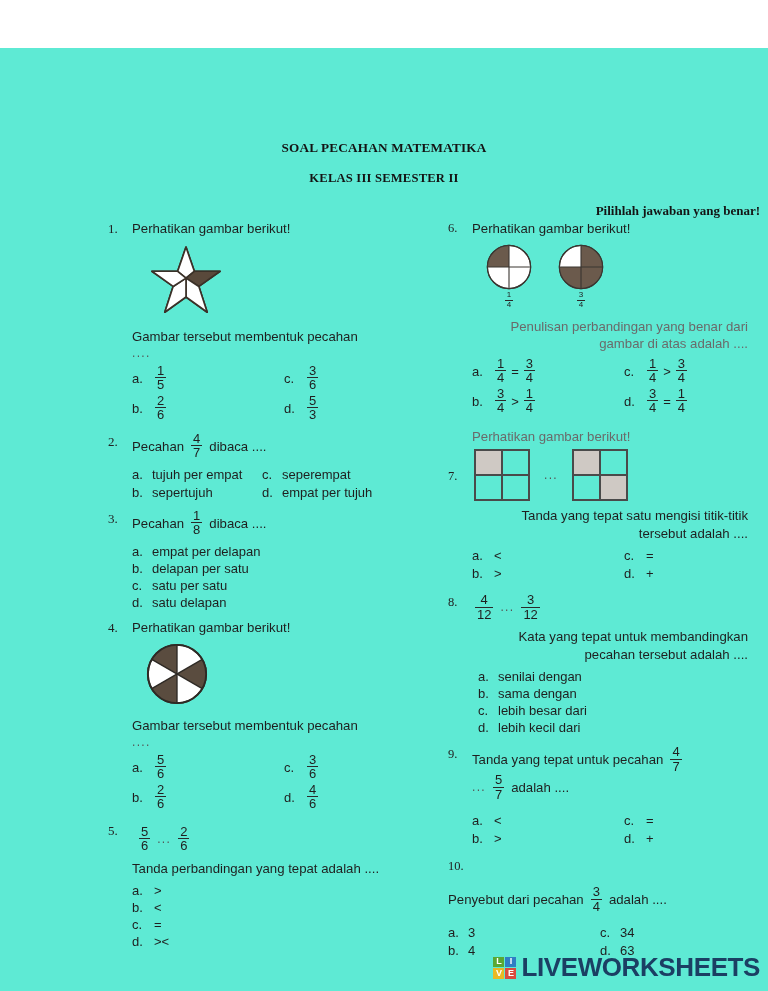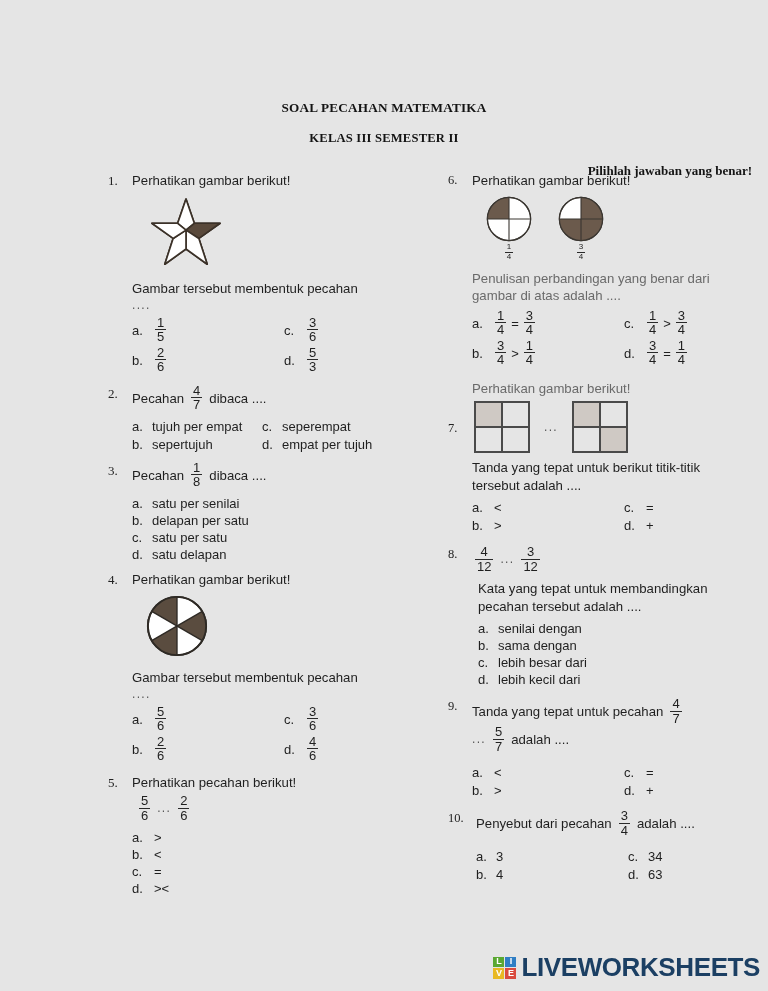--- a/index.html
+++ b/index.html
@@ -10,22 +10,23 @@
   body {
     width: 768px; height: 991px;
     position: relative;
     font-family: "Liberation Sans", sans-serif;
     color: #1d1d1d;
     overflow: hidden;
   }
   .page {
     position: absolute;
     inset: 0;
-    background: #e5e5e5;
-    padding: 16px;
+    background: #5eead4;
+    padding: 8px;
+    margin-top: 48px;
   }
 
   
   .title-block { text-align: center; padding-top: 84px; }
   .doc-title, .doc-subtitle {
     font-family: "Liberation Serif", serif;
     font-weight: bold;
     font-size: 13.2px;
     letter-spacing: .2px;
     color: #141414;
@@ -69,20 +70,21 @@
   .q-num.sm { font-size: 12.5px; }
   .q-body { flex: 1; }
   .q-text {
     font-size: 13.2px;
     line-height: 1.32;
     color: #1f1f1f;
     display: flex;
     flex-wrap: wrap;
     align-items: center;
     gap: 4px;
+    text-align: right;
   }
   .q-text.blocky { display: block; }
   .grey { color: #6a6a6a; }
 
   
   .frac {
     display: inline-flex;
     flex-direction: column;
     align-items: center;
     vertical-align: middle;
@@ -278,21 +280,21 @@
             <span>Pecahan</span>
             <span class="frac">
               <span class="num">1</span>
               <span class="den">8</span>
             </span>
             <span>dibaca ....</span>
           </div>
           <div class="opts">
             <div class="opt">
               <span class="lbl">a.</span>
-              <span>satu per senilai</span>
+              <span>empat per delapan</span>
             </div>
             <div class="opt">
               <span class="lbl">b.</span>
               <span>delapan per satu</span>
             </div>
             <div class="opt">
               <span class="lbl">c.</span>
               <span>satu per satu</span>
             </div>
             <div class="opt">
@@ -356,32 +358,32 @@
                 </span>
               </div>
             </div>
           </div>
         </div>
       </div>
 
       <div class="q" style="margin-top:8px;">
         <div class="q-num">5.</div>
         <div class="q-body">
-          <div class="q-text">Perhatikan pecahan berikut!</div>
           <div class="q-text" style="margin:4px 0 6px 4px;">
             <span class="frac">
               <span class="num">5</span>
               <span class="den">6</span>
             </span>
             <span class="ellipsis">...</span>
             <span class="frac">
               <span class="num">2</span>
               <span class="den">6</span>
             </span>
           </div>
+          <div class="q-text blocky" style="text-align:justify;">Tanda perbandingan yang tepat adalah ....</div>
           <div class="opts">
             <div class="opt">
               <span class="lbl">a.</span>
               <span class="sym">&gt;</span>
             </div>
             <div class="opt">
               <span class="lbl">b.</span>
               <span class="sym">&lt;</span>
             </div>
             <div class="opt">
@@ -513,21 +515,21 @@
             <span class="ellipsis">...</span>
             <div class="grid-sq">
               <div class="fill"></div>
                 <div></div>
               <div></div>
                 <div class="fill"></div>
             </div>
           </div>
         </div>
         <div style="margin-left:24px;">
-          <div class="q-text blocky">Tanda yang tepat untuk berikut titik-titik tersebut adalah ....</div>
+          <div class="q-text blocky">Tanda yang tepat satu mengisi titik-titik tersebut adalah ....</div>
           <div class="opts">
             <div class="opt-row two-col">
               <div class="opt">
                 <span class="lbl">a.</span>
                 <span class="sym">&lt;</span>
               </div>
               <div class="opt">
                 <span class="lbl">c.</span>
                 <span class="sym">=</span>
               </div>
@@ -618,21 +620,21 @@
               </div>
               <div class="opt">
                 <span class="lbl">d.</span>
                 <span class="sym">+</span>
               </div>
             </div>
           </div>
         </div>
       </div>
 
-      <div class="q" style="margin-top:10px;">
+      <div class="q" style="margin-top:10px;flex-direction:column;">
         <div class="q-num sm" style="width:28px; flex:0 0 28px;">10.</div>
         <div class="q-body">
           <div class="q-text">
             <span>Penyebut dari pecahan</span>
             <span class="frac">
               <span class="num">3</span>
               <span class="den">4</span>
             </span>
             <span>adalah ....</span>
           </div>

